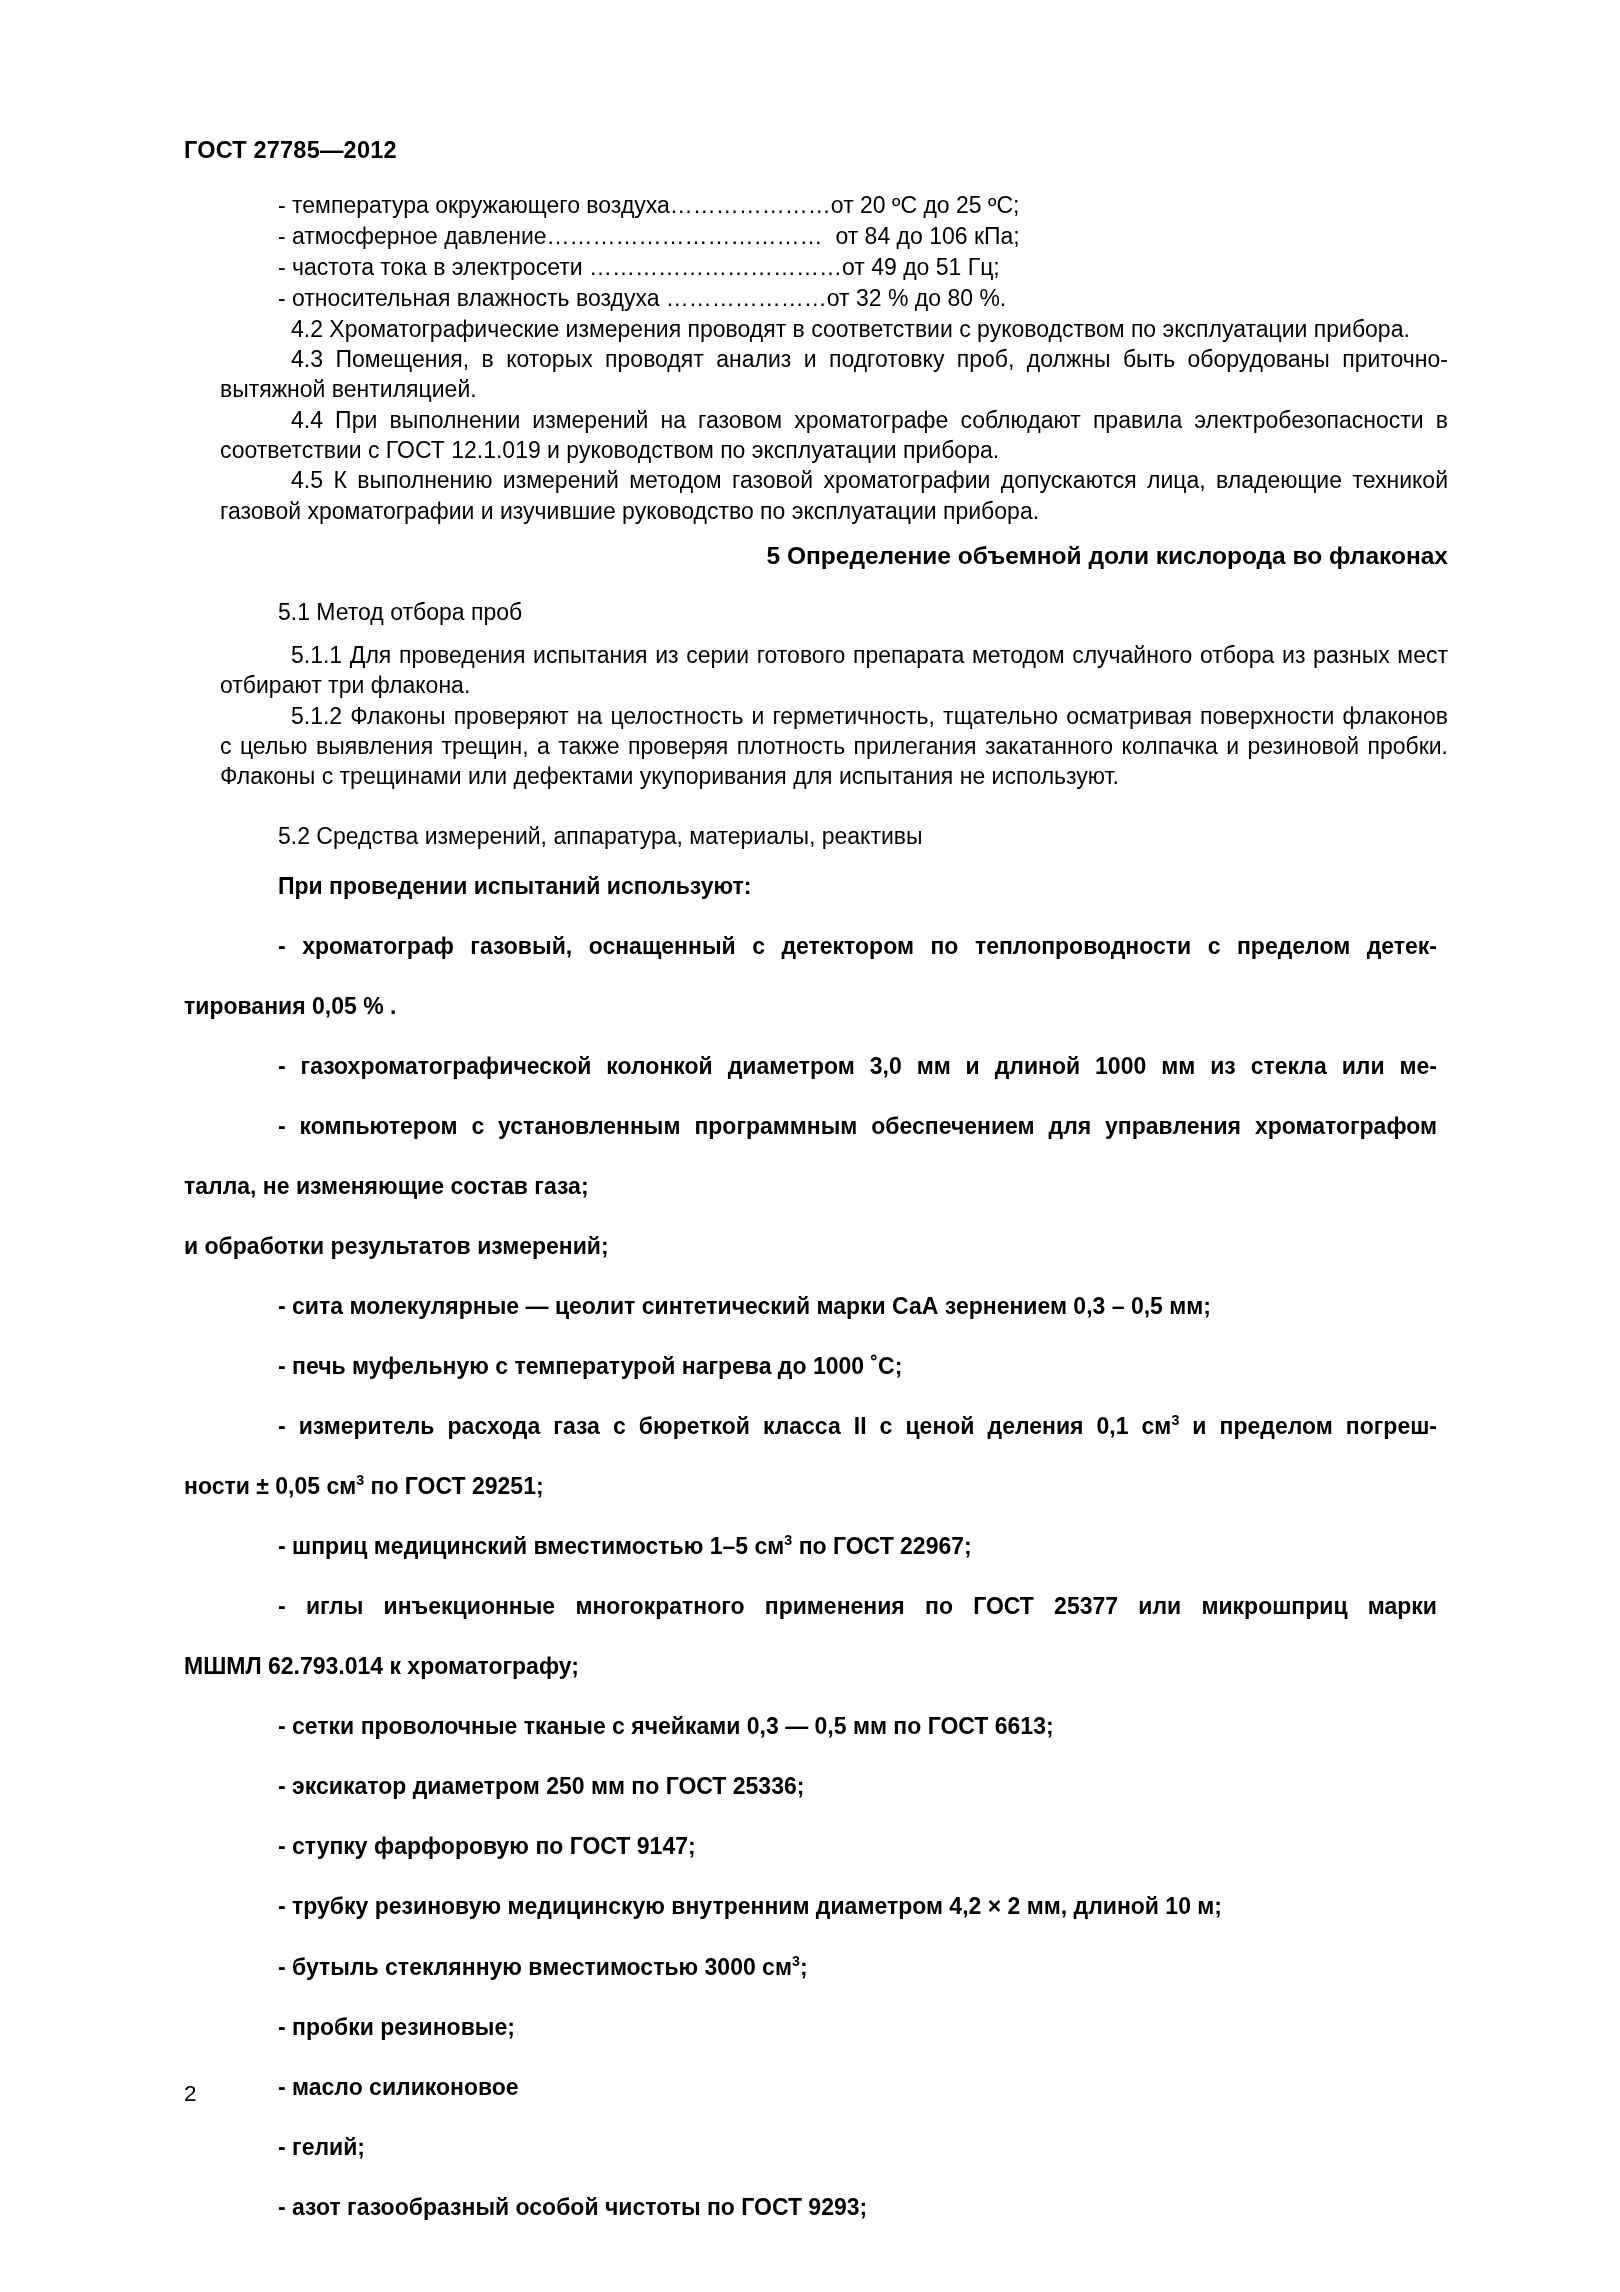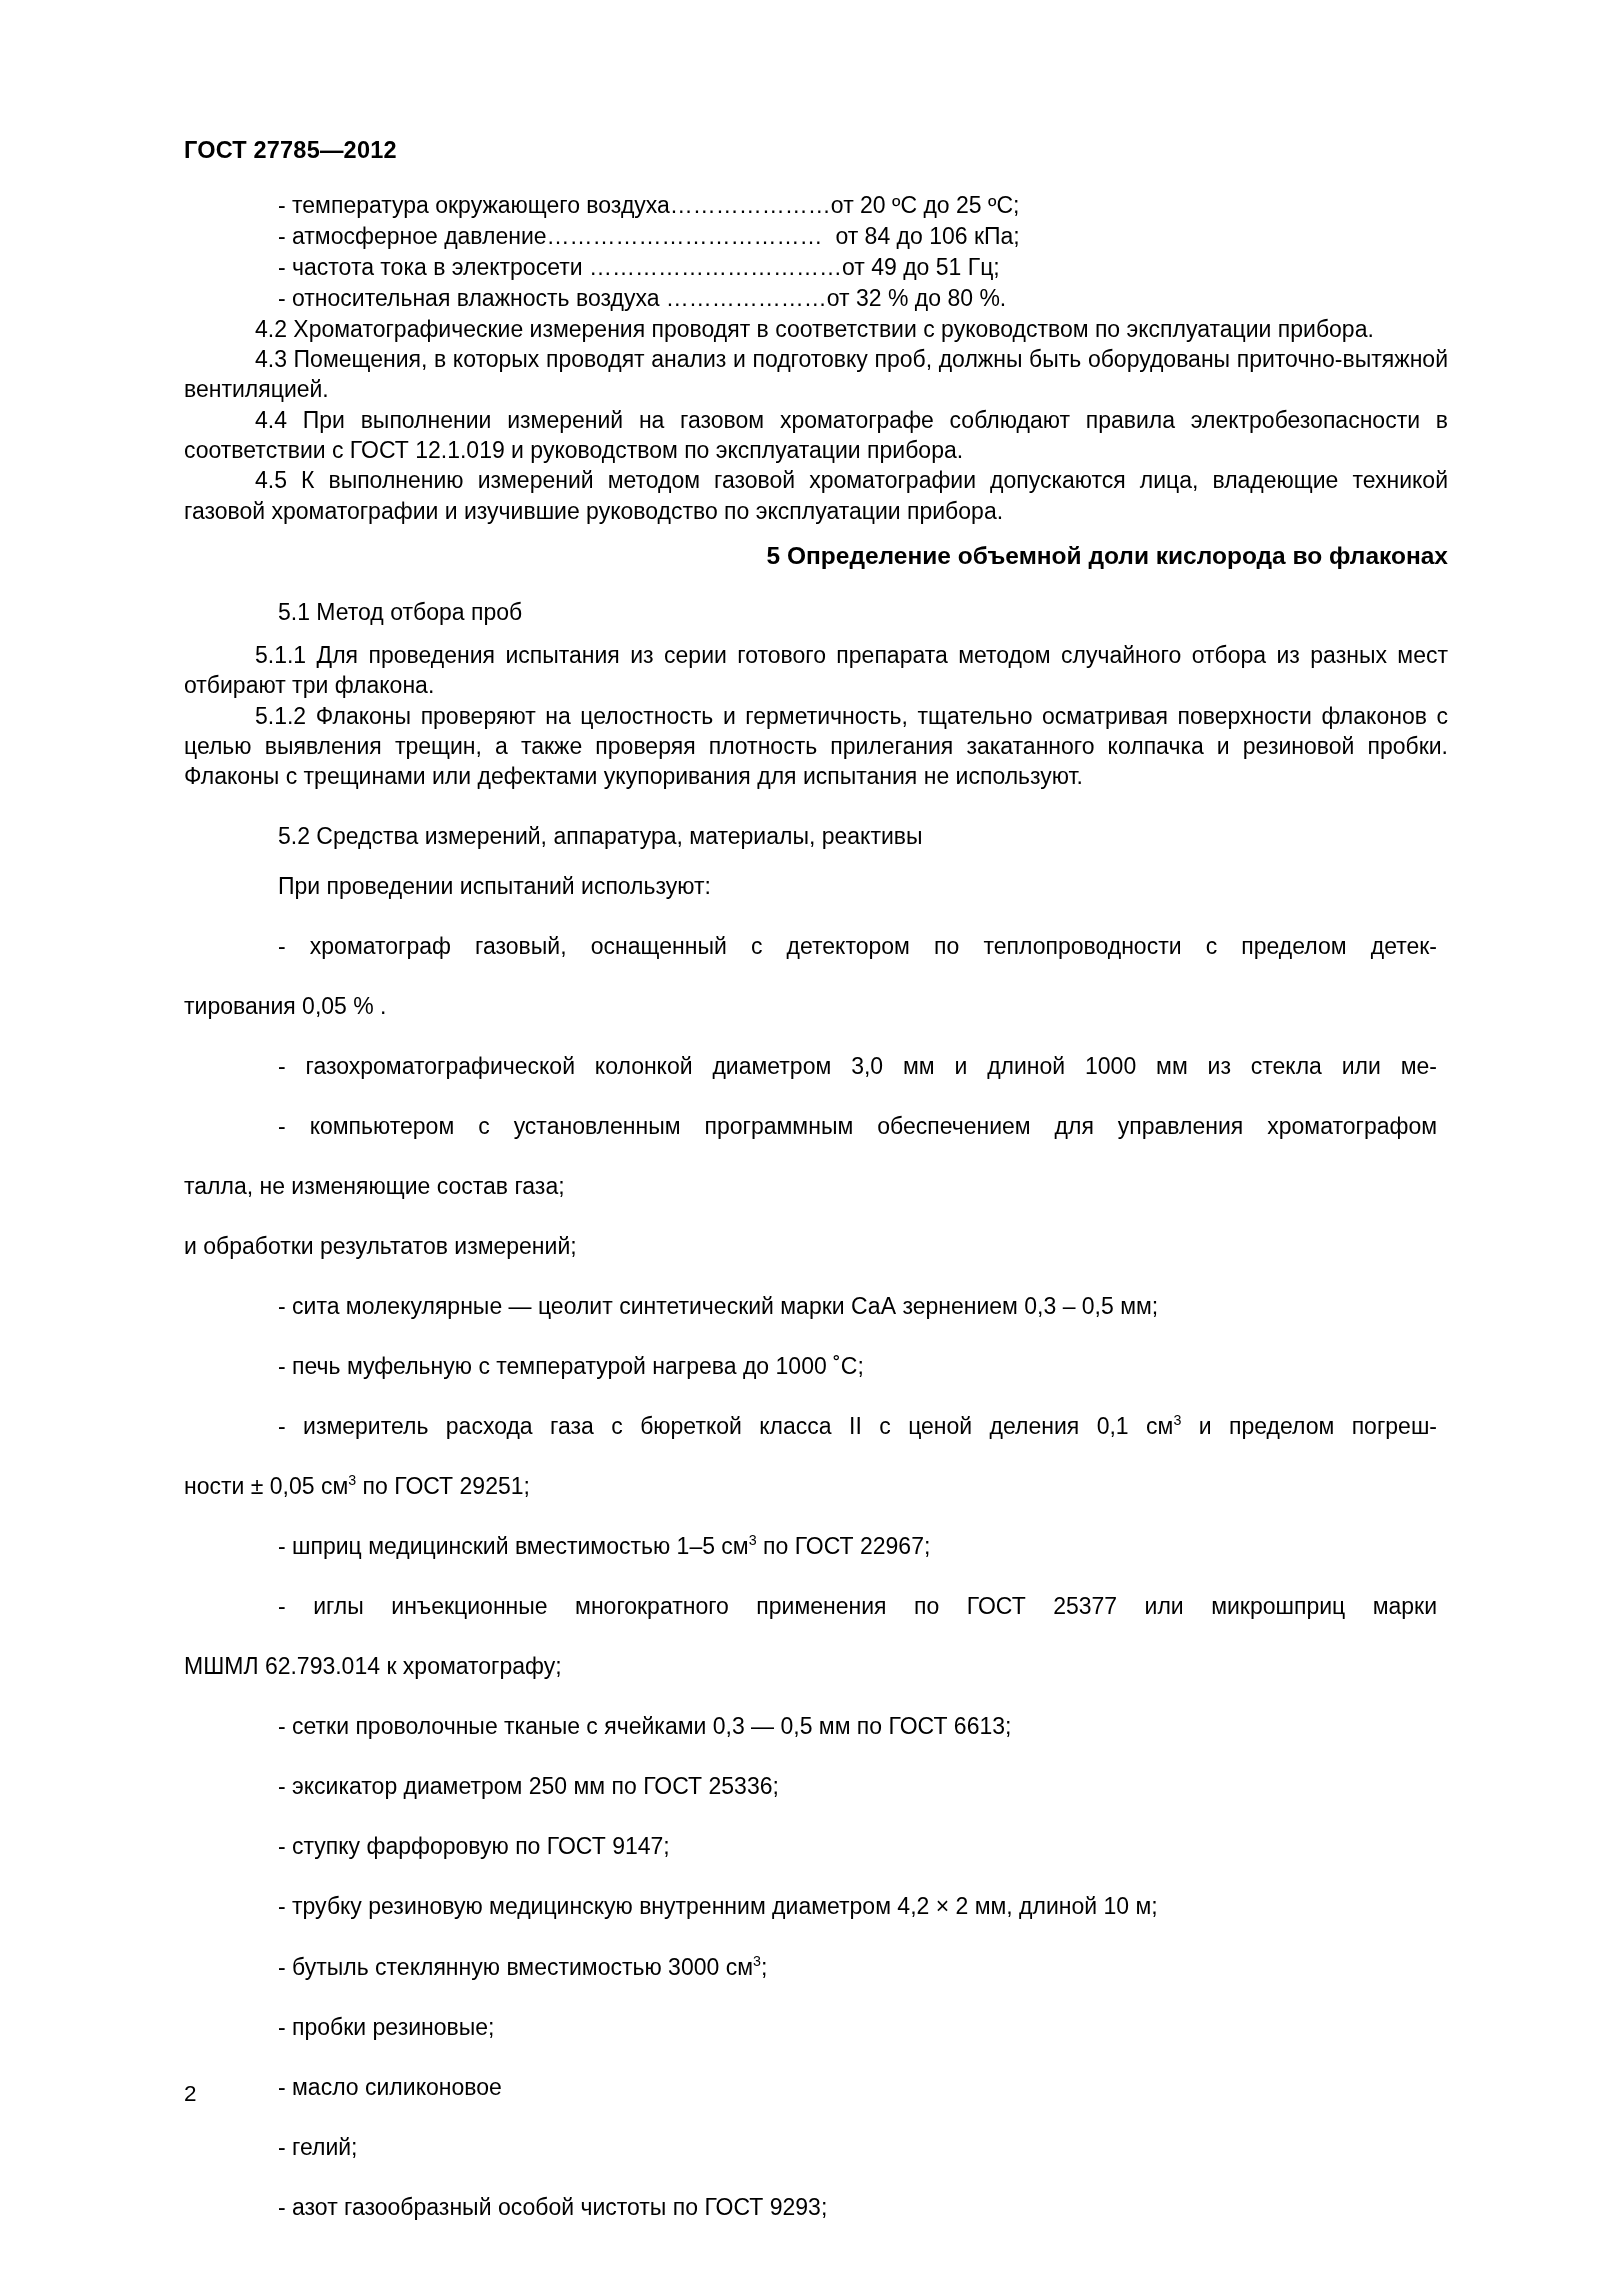--- a/index.html
+++ b/index.html
@@ -34,20 +34,21 @@
     margin-bottom: 25.5px;
   }
   .para {
     font-size: 23px;
     line-height: 1.35;
     text-align: justify;
     margin: 0;
   }
   .tight {
     line-height: 1.32;
+    margin-left: 36px;
   }
   .indent {
     text-indent: 71px;
   }
   .list-line {
     font-size: 23px;
     line-height: 1.35;
     margin: 0;
     padding-left: 94px;
     white-space: pre;
@@ -69,20 +70,21 @@
   }
   .sub-title.spaced-bottom {
     margin-bottom: 21px;
   }
   .dash-item {
     font-size: 23px;
     line-height: 1.35;
     text-align: justify;
     margin: 0 11px 29px 0;
     text-indent: 94px;
+    font-weight: bold;
   }
   .dash-item.cont {
     text-indent: 0;
   }
   sup {
     font-size: 0.62em;
     vertical-align: super;
     line-height: 0;
   }
   .page-number {

